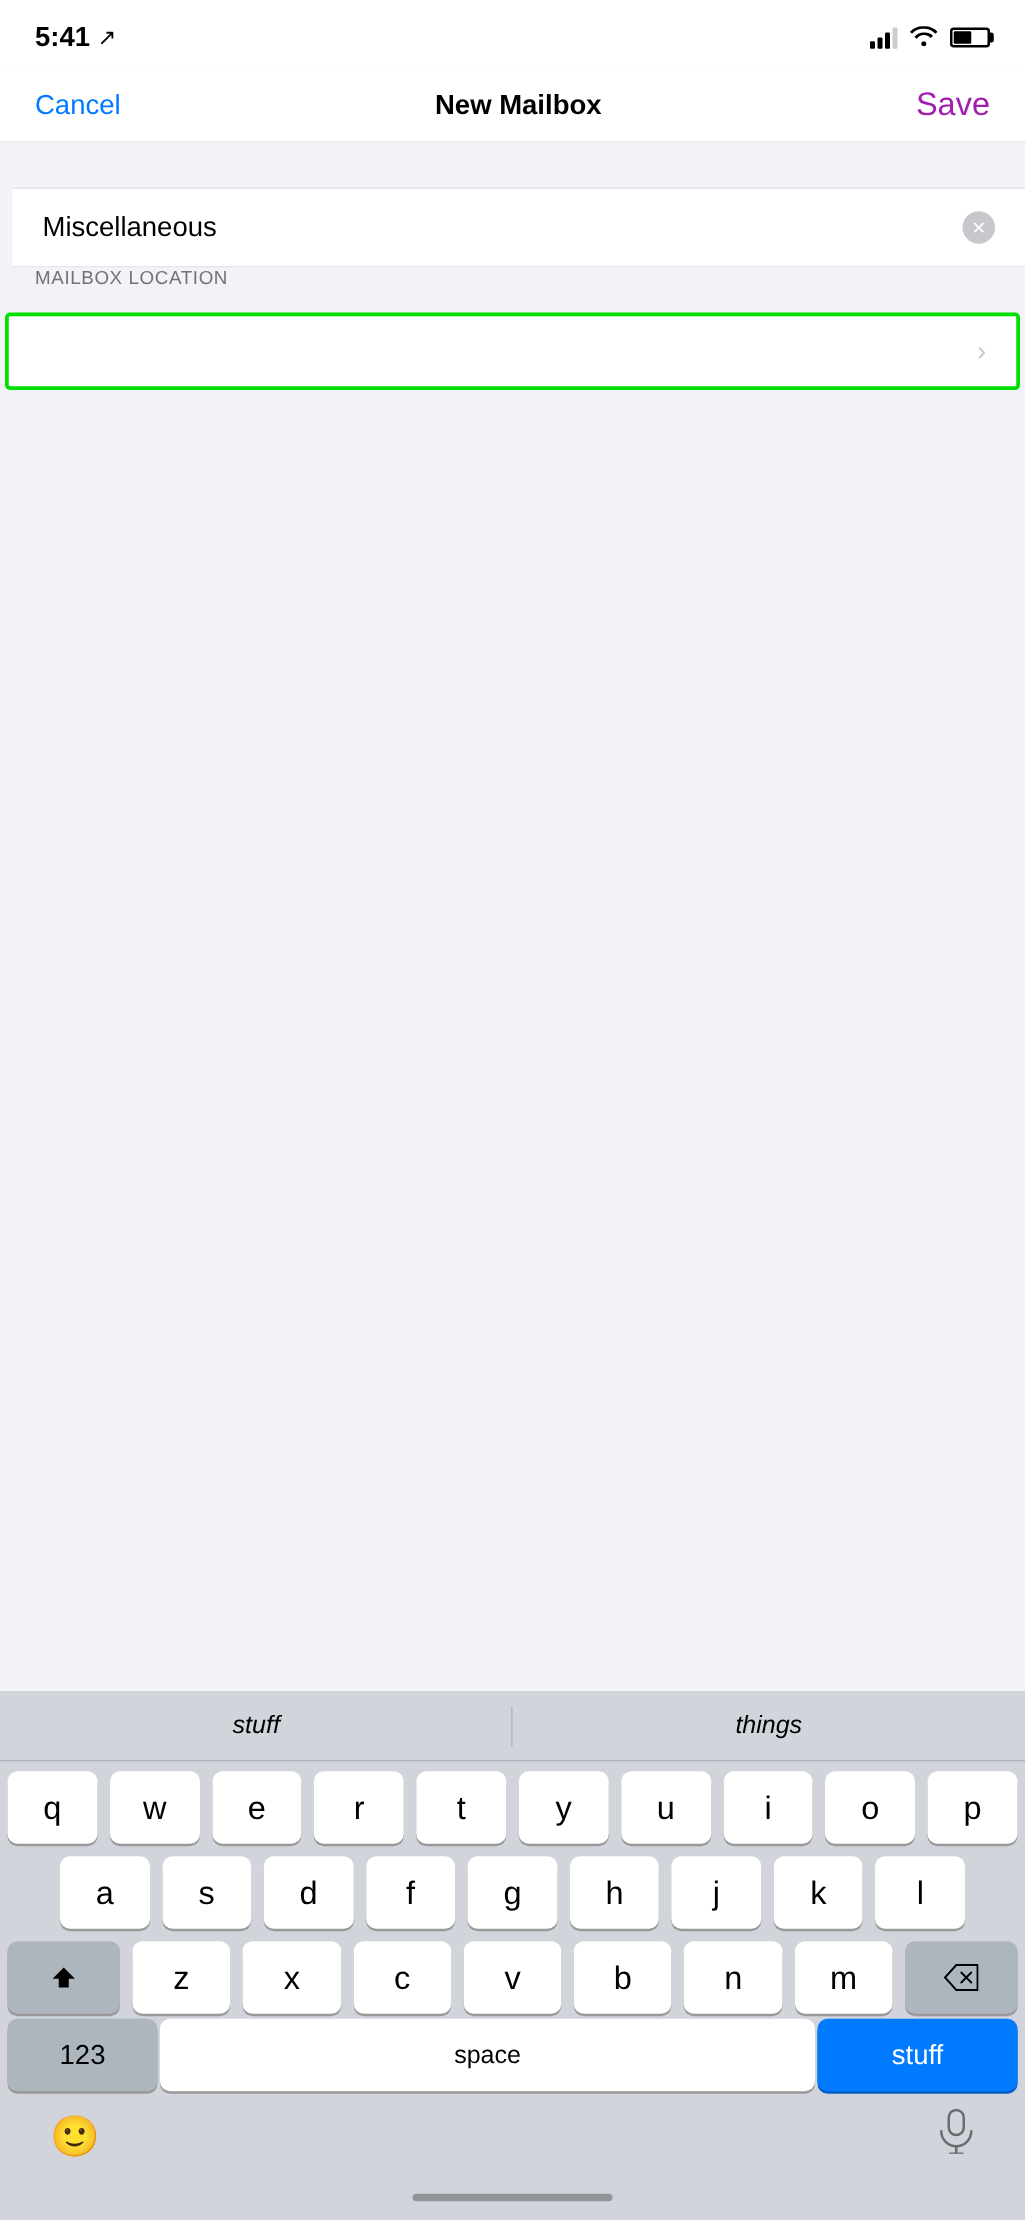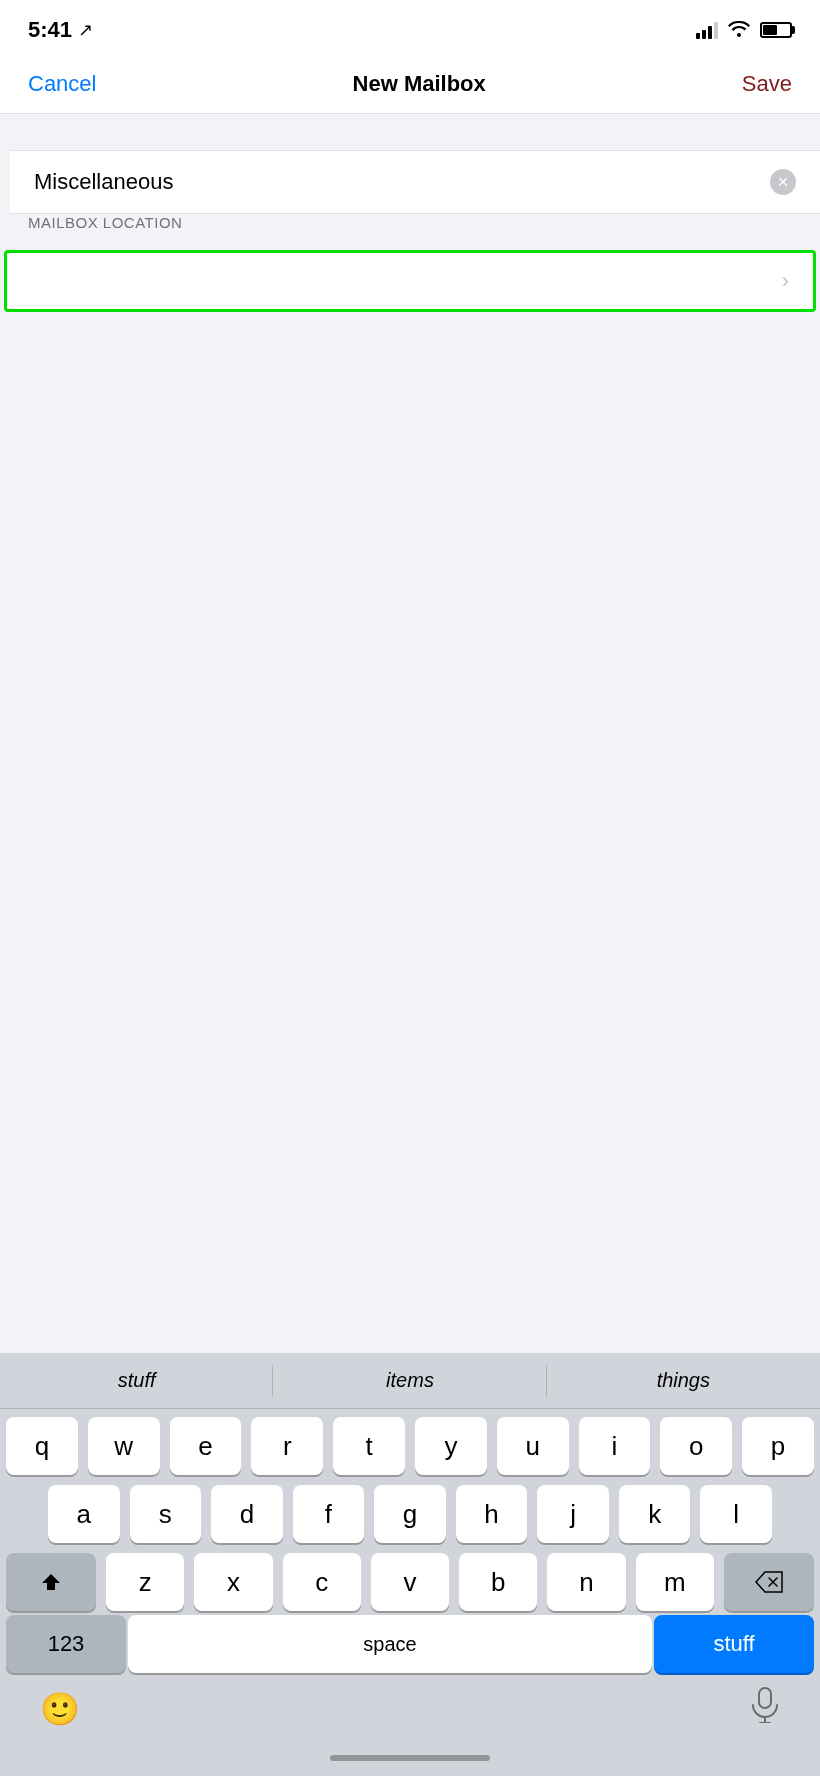--- a/index.html
+++ b/index.html
@@ -94,22 +94,22 @@
       background: none;
       border: none;
       padding: 0;
     }
     .nav-title {
       font-size: 22px;
       font-weight: 700;
       color: #000;
     }
     .nav-save {
-      color: #7f1d1d;
-      font-size: 22px;
+      color: #a21caf;
+      font-size: 26px;
       cursor: pointer;
       background: none;
       border: none;
       padding: 0;
     }
 
     
     .section-gap {
       height: 36px;
       background: #f2f2f7;
@@ -398,21 +398,20 @@
   <span class="location-text"></span>
   <span class="chevron-icon">›</span>
 </div>
 
 <div class="content-area"></div>
 
 <div class="keyboard-area">
 
   <div class="autocomplete-row">
     <div class="autocomplete-item">stuff</div>
-    <div class="autocomplete-item">items</div>
     <div class="autocomplete-item">things</div>
   </div>
 
   <div class="keys-container">
 
     <div class="key-row">
       <div class="key">q</div>
       <div class="key">w</div>
       <div class="key">e</div>
       <div class="key">r</div>

